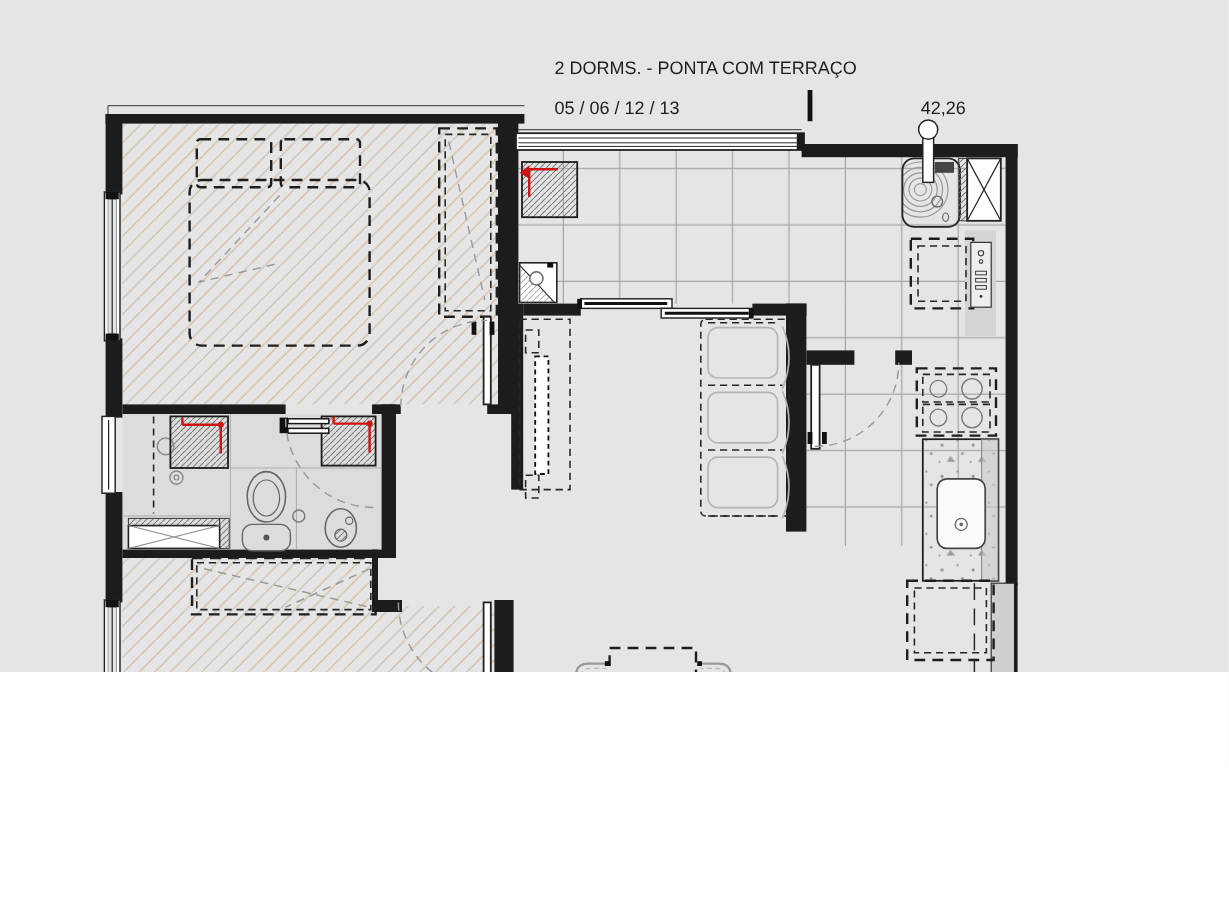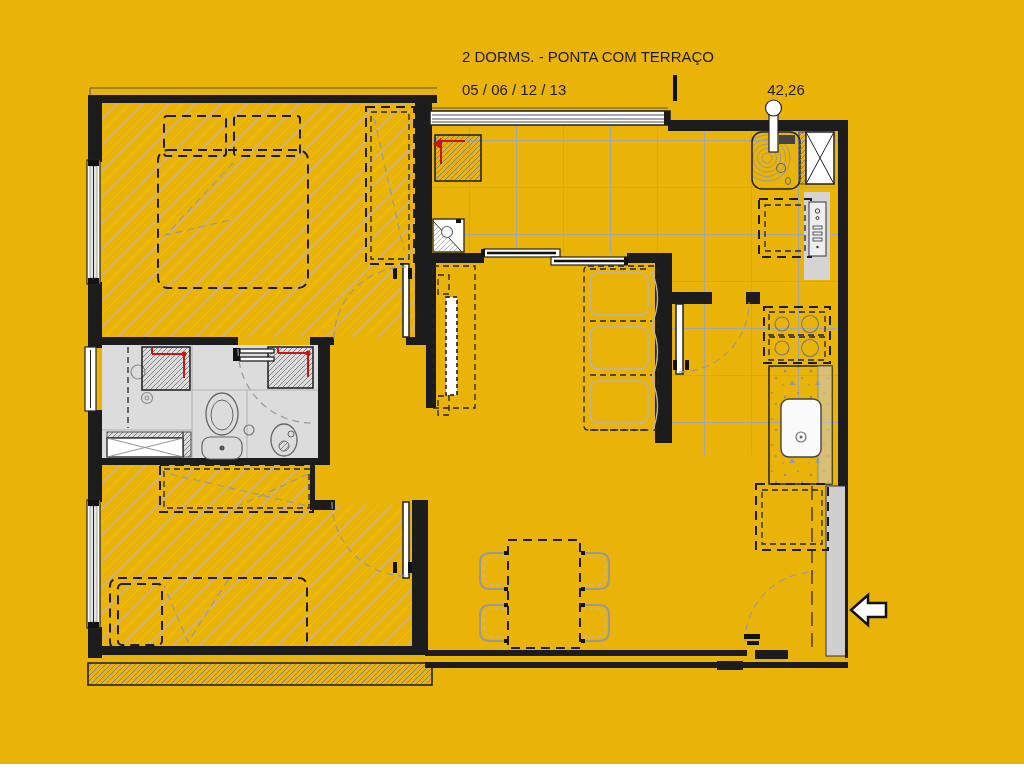--- a/index.html
+++ b/index.html
@@ -1,16 +1,16 @@
 <!DOCTYPE html>
 <html><head>
 <meta charset="utf-8">
 <style>
   html,body{margin:0;padding:0;background:#ffffff;}
-  .canvas{position:relative;width:1024px;height:764px;background:#eab308;overflow:hidden;
+  .canvas{position:relative;width:1024px;height:560px;background:#e5e5e5;overflow:hidden;
           font-family:"Liberation Sans", sans-serif;}
   svg{position:absolute;left:0;top:0;}
   text{font-family:"Liberation Sans", sans-serif;fill:#1d1d1d;}
   .t15{font-size:15px;}
   .w{fill:#1c1c1c;stroke:none;}
   .thin{stroke:#555;stroke-width:1;fill:none;}
   .d2{fill:none;stroke:#1e1e1e;stroke-width:2;stroke-dasharray:9,6;}
   .d1{fill:none;stroke:#262626;stroke-width:1.3;stroke-dasharray:6,4;}
   .gd{fill:none;stroke:#9a9a9a;stroke-width:1.2;stroke-dasharray:7,5;}
   .g1{fill:none;stroke:#b5b5b5;stroke-width:1.4;}

